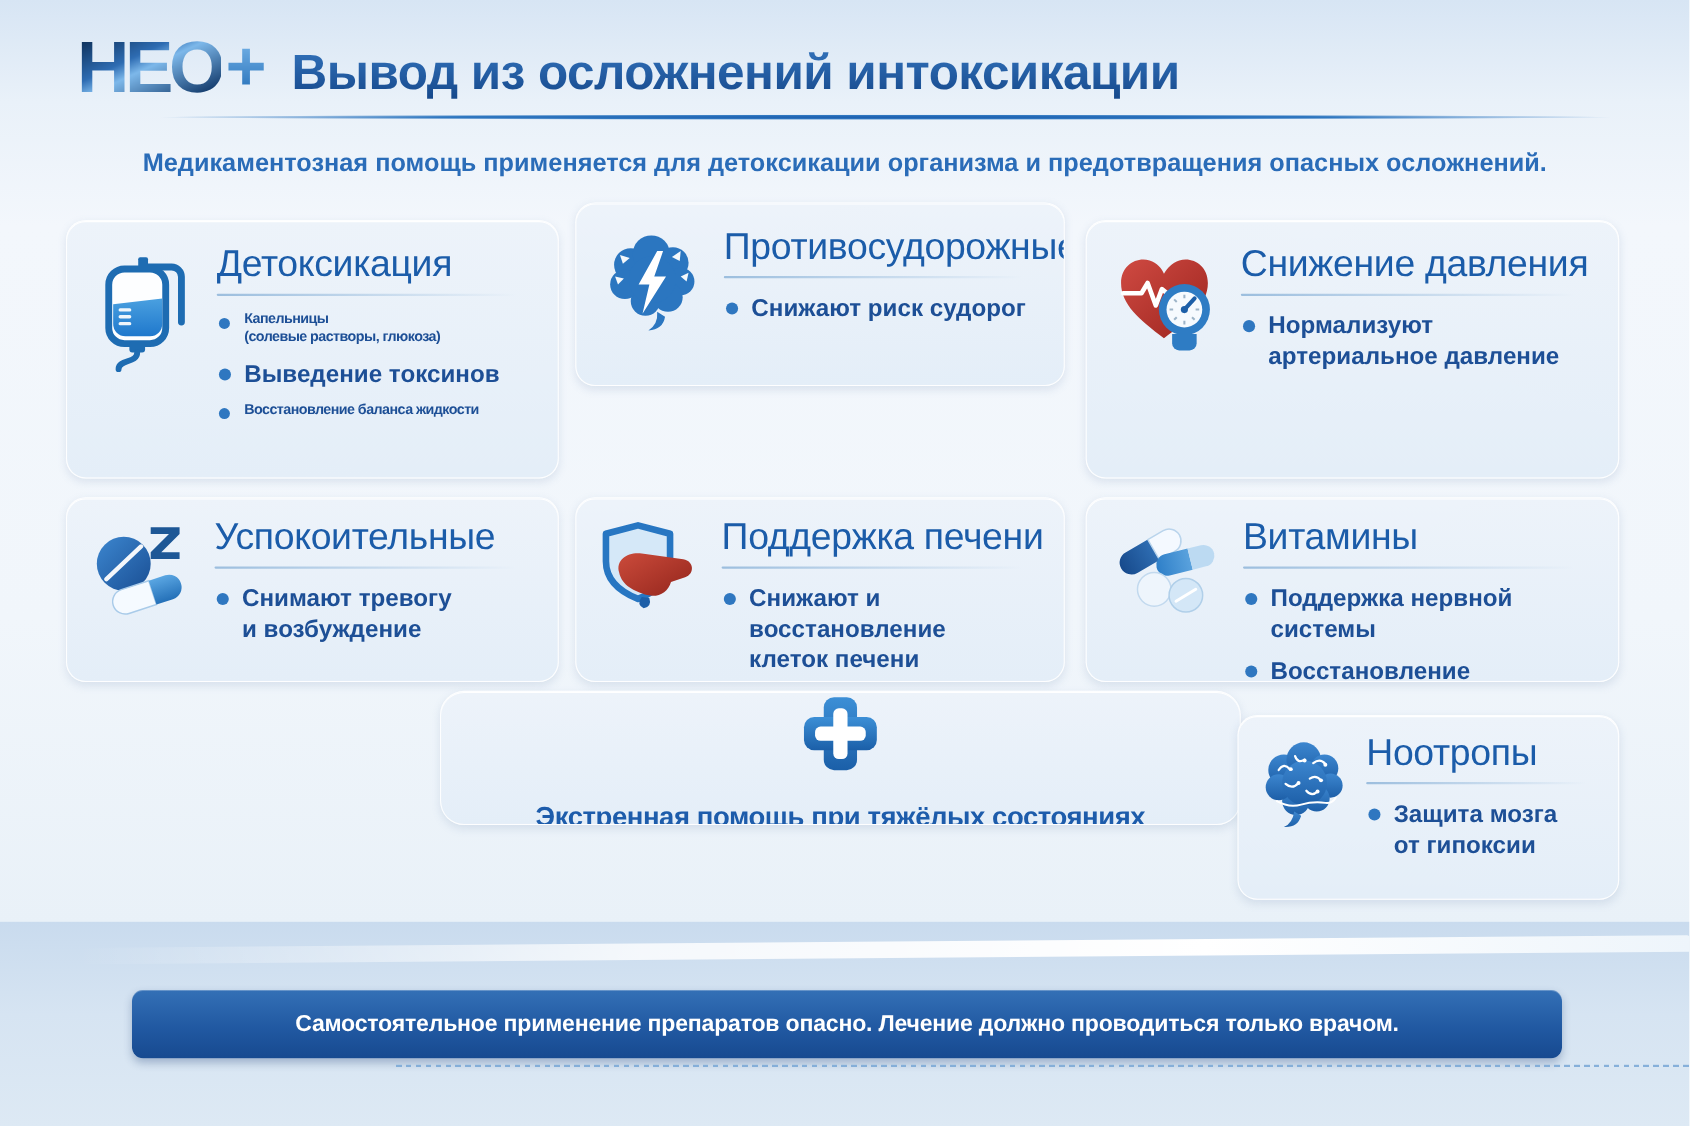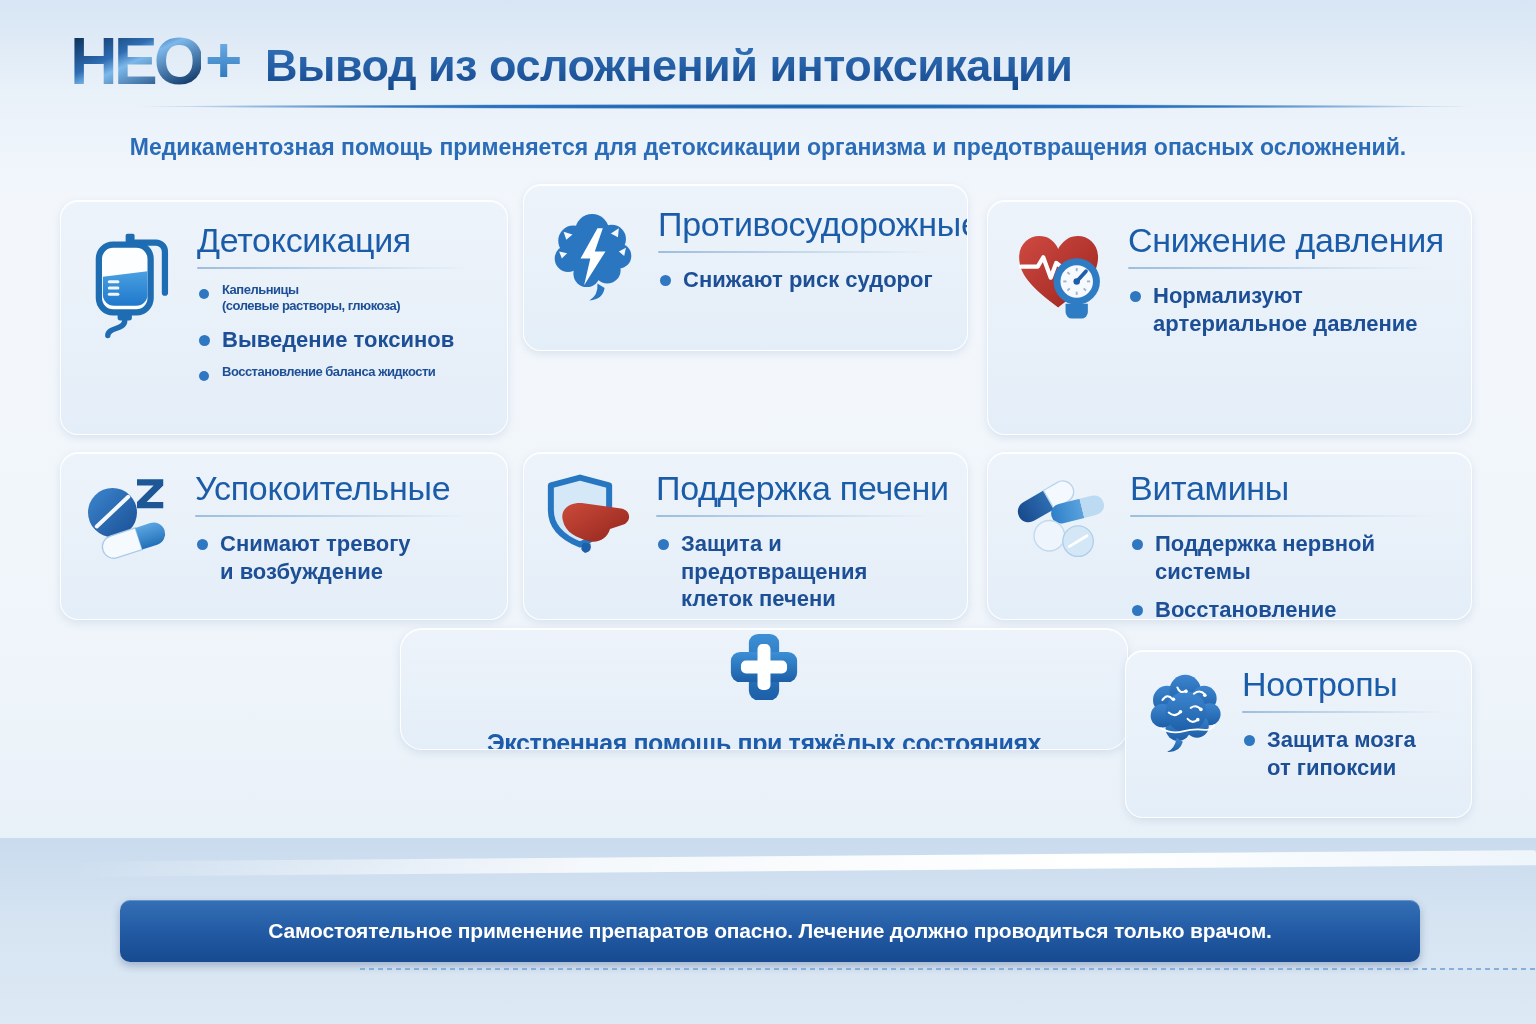--- a/index.html
+++ b/index.html
@@ -248,21 +248,21 @@
             </defs>
           <path d="M42 6 L76 15 V44 C76 64 62 76 42 84 C22 76 8 64 8 44 V15 Z" fill="#d5e8f8" stroke="#2776c2" stroke-width="7" stroke-linejoin="round"></path>
           <path d="M22 56 c-4 -14 10 -22 24 -20 l44 6 c12 2 12 16 2 19 l-15 5 c-3 11 -14 17 -25 14 c-14 -4 -27 -10 -30 -24 z" fill="url(#lv)"></path>
           <path d="M46 82 q-6 8 2 12 q9 -2 6 -11 z" fill="#1d5fa8"></path>
         </svg>
       </div>
       <div class="card-body">
         <div class="card-title">Поддержка печени</div>
         <div class="title-rule"></div>
         <ul class="bullets">
-          <li>Защита и предотвращения
+          <li>Снижают и восстановление
 клеток печени</li>
         </ul>
       </div>
     </div>
   </div>
 
   <div class="card c6">
     <div class="card-inner">
       <div class="card-icon">
         <svg width="106" height="94" viewBox="0 0 118 104">

